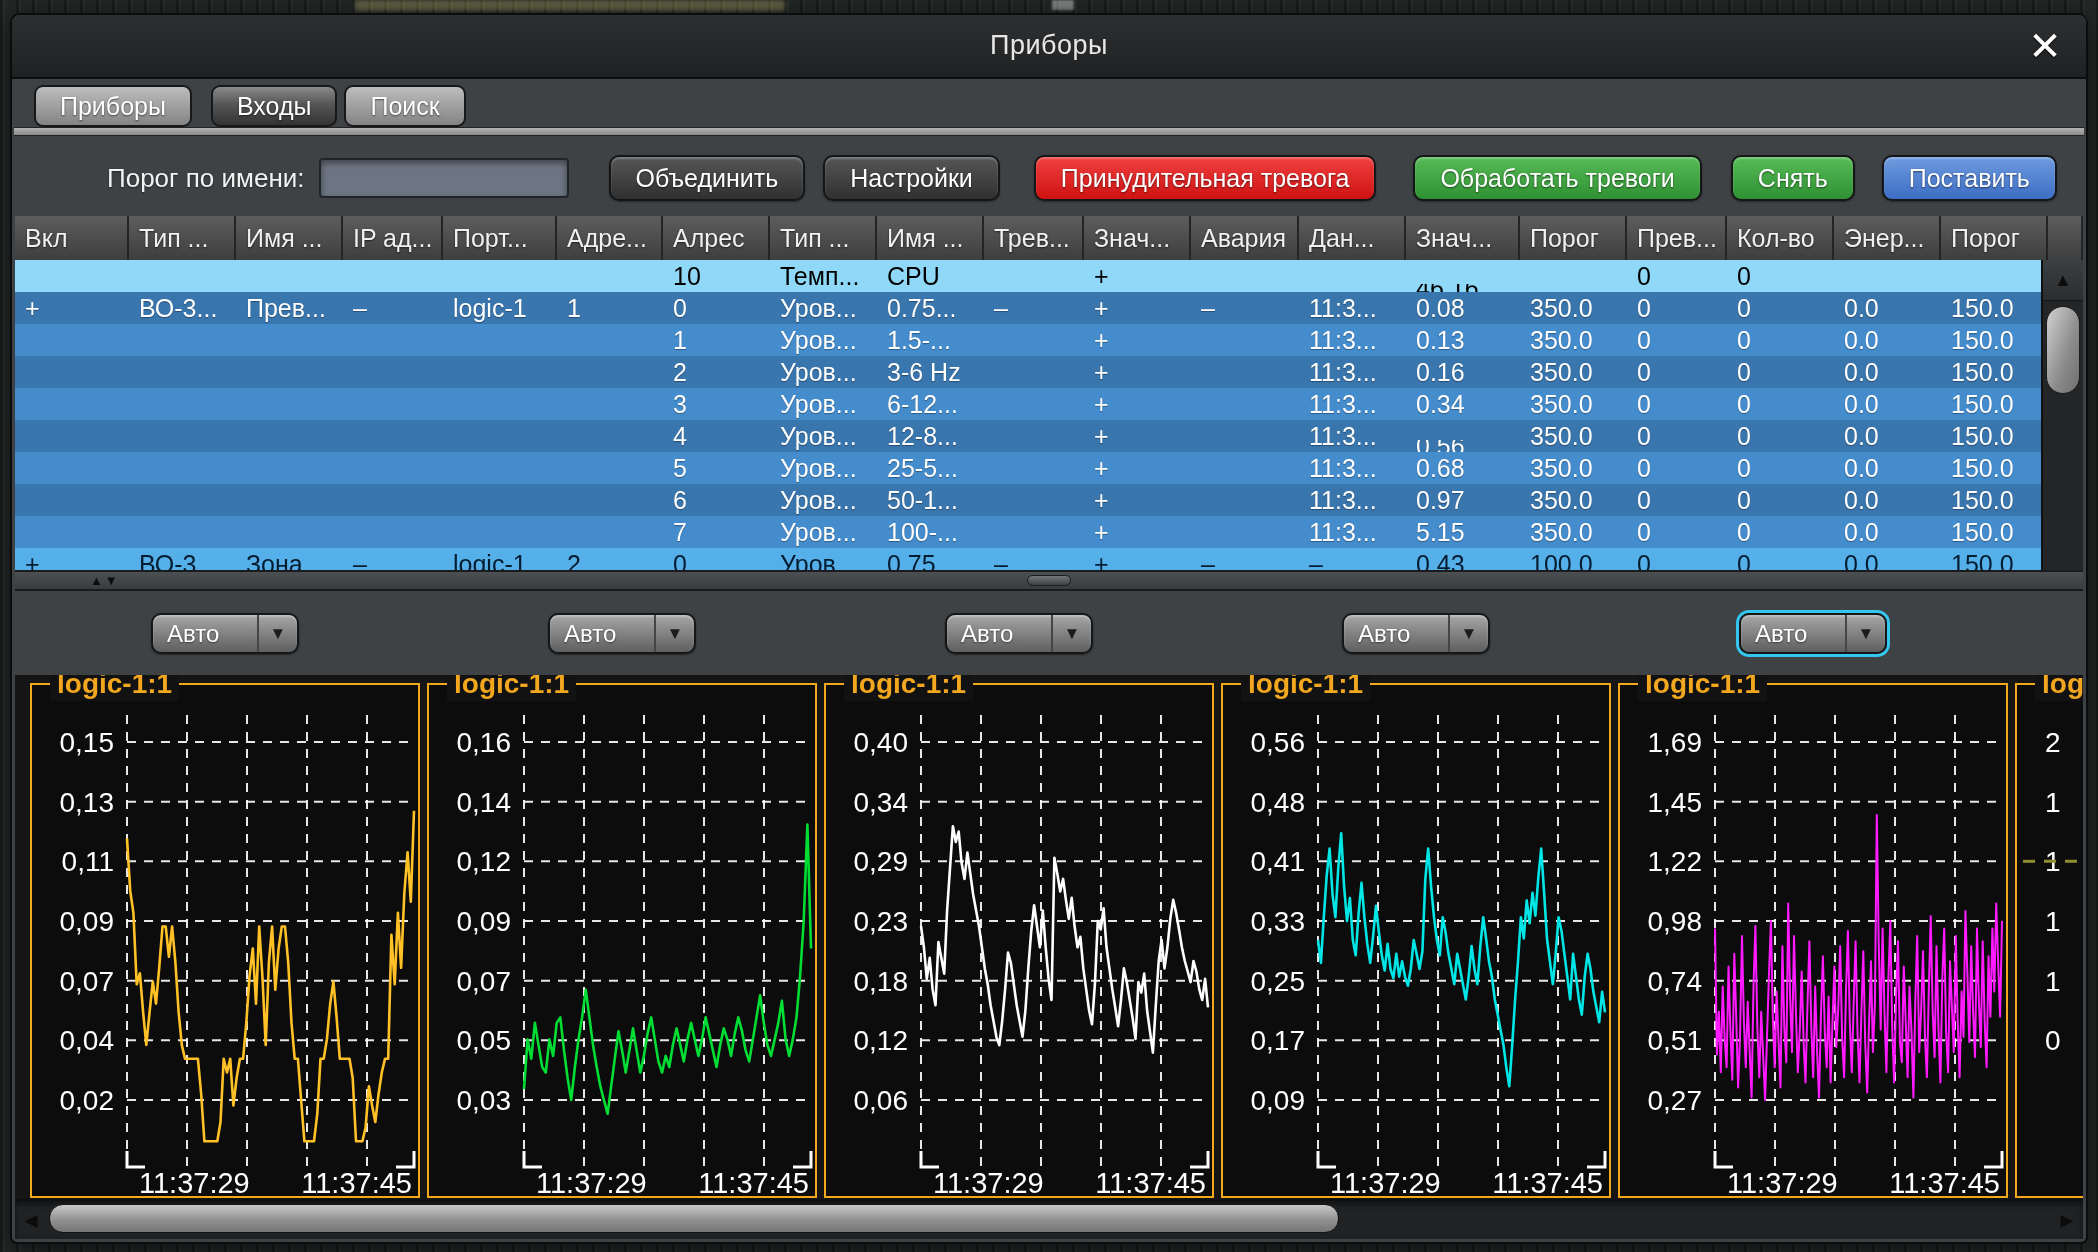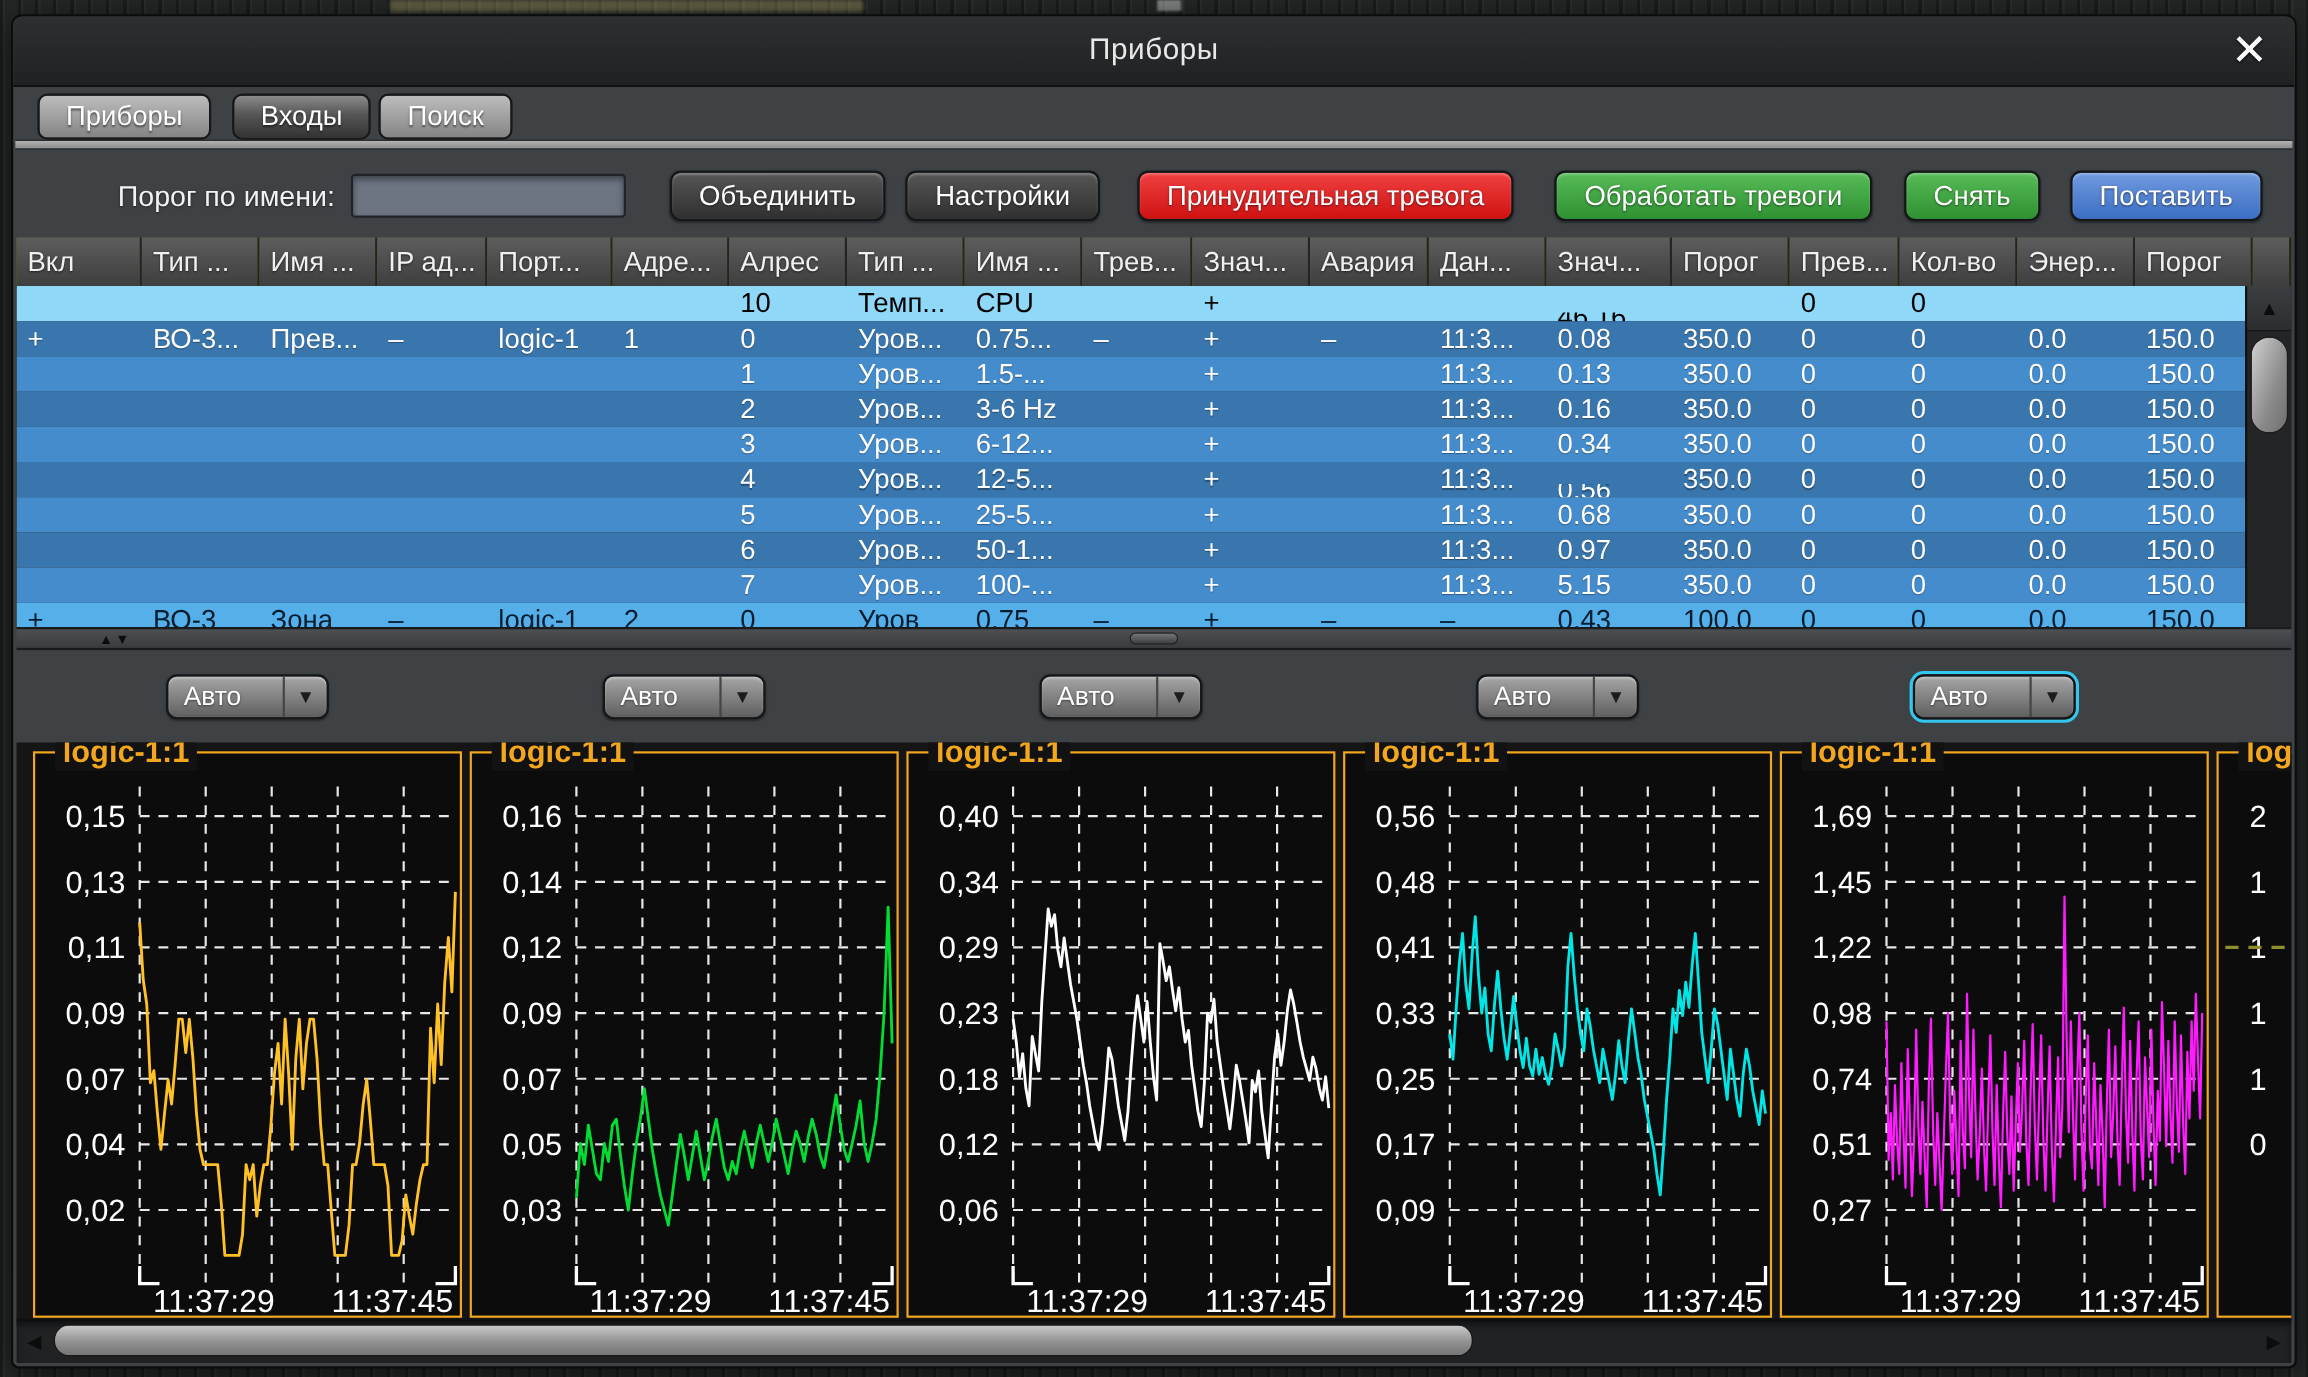--- a/index.html
+++ b/index.html
@@ -260,21 +260,21 @@
           </div>
           <div class="tr dark">
             <div class="td" style="width: 114px;"></div>
             <div class="td" style="width: 107px;"></div>
             <div class="td" style="width: 107px;"></div>
             <div class="td" style="width: 100px;"></div>
             <div class="td" style="width: 114px;"></div>
             <div class="td" style="width: 106px;"></div>
             <div class="td" style="width: 107px;">4</div>
             <div class="td" style="width: 107px;">Уров...</div>
-            <div class="td" style="width: 107px;">12-5...</div>
+            <div class="td" style="width: 107px;">12-8...</div>
             <div class="td" style="width: 100px;"></div>
             <div class="td" style="width: 107px;">+</div>
             <div class="td" style="width: 108px;"></div>
             <div class="td" style="width: 107px;">11:3...</div>
             <div class="td" style="width: 114px; margin-top: 20px;">0.56</div>
             <div class="td" style="width: 107px;">350.0</div>
             <div class="td" style="width: 100px;">0</div>
             <div class="td" style="width: 107px;">0</div>
             <div class="td" style="width: 107px;">0.0</div>
             <div class="td" style="width: 107px;">150.0</div>

